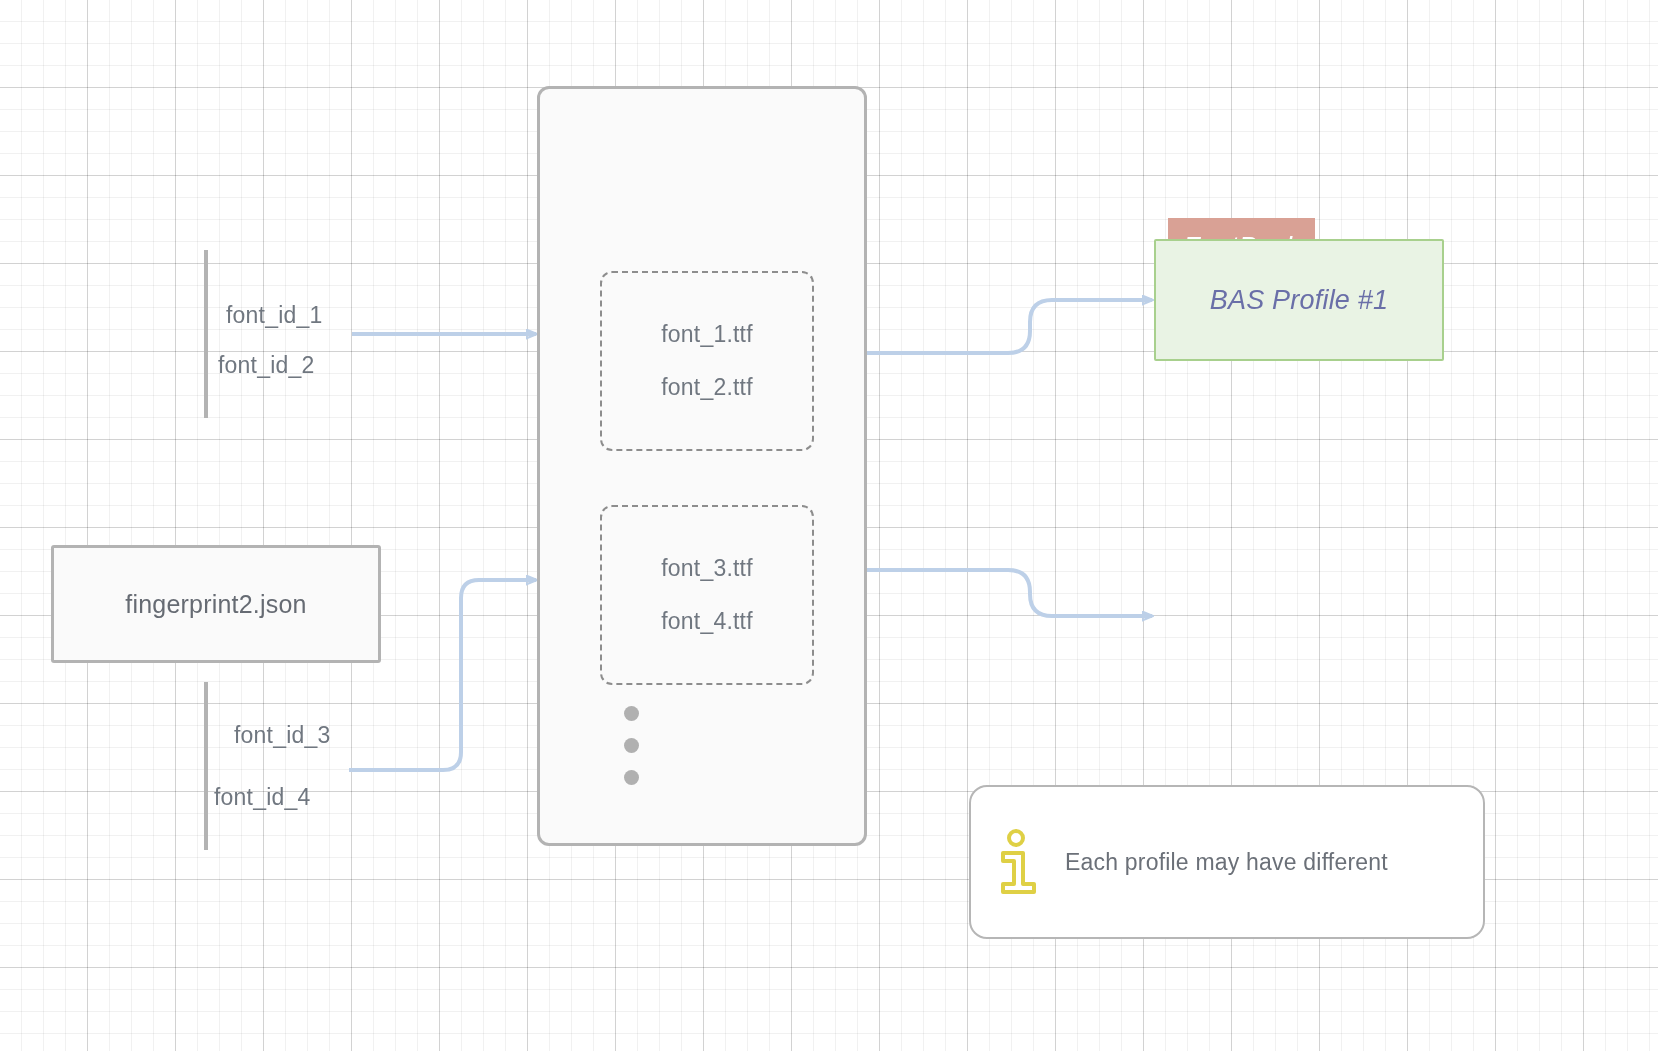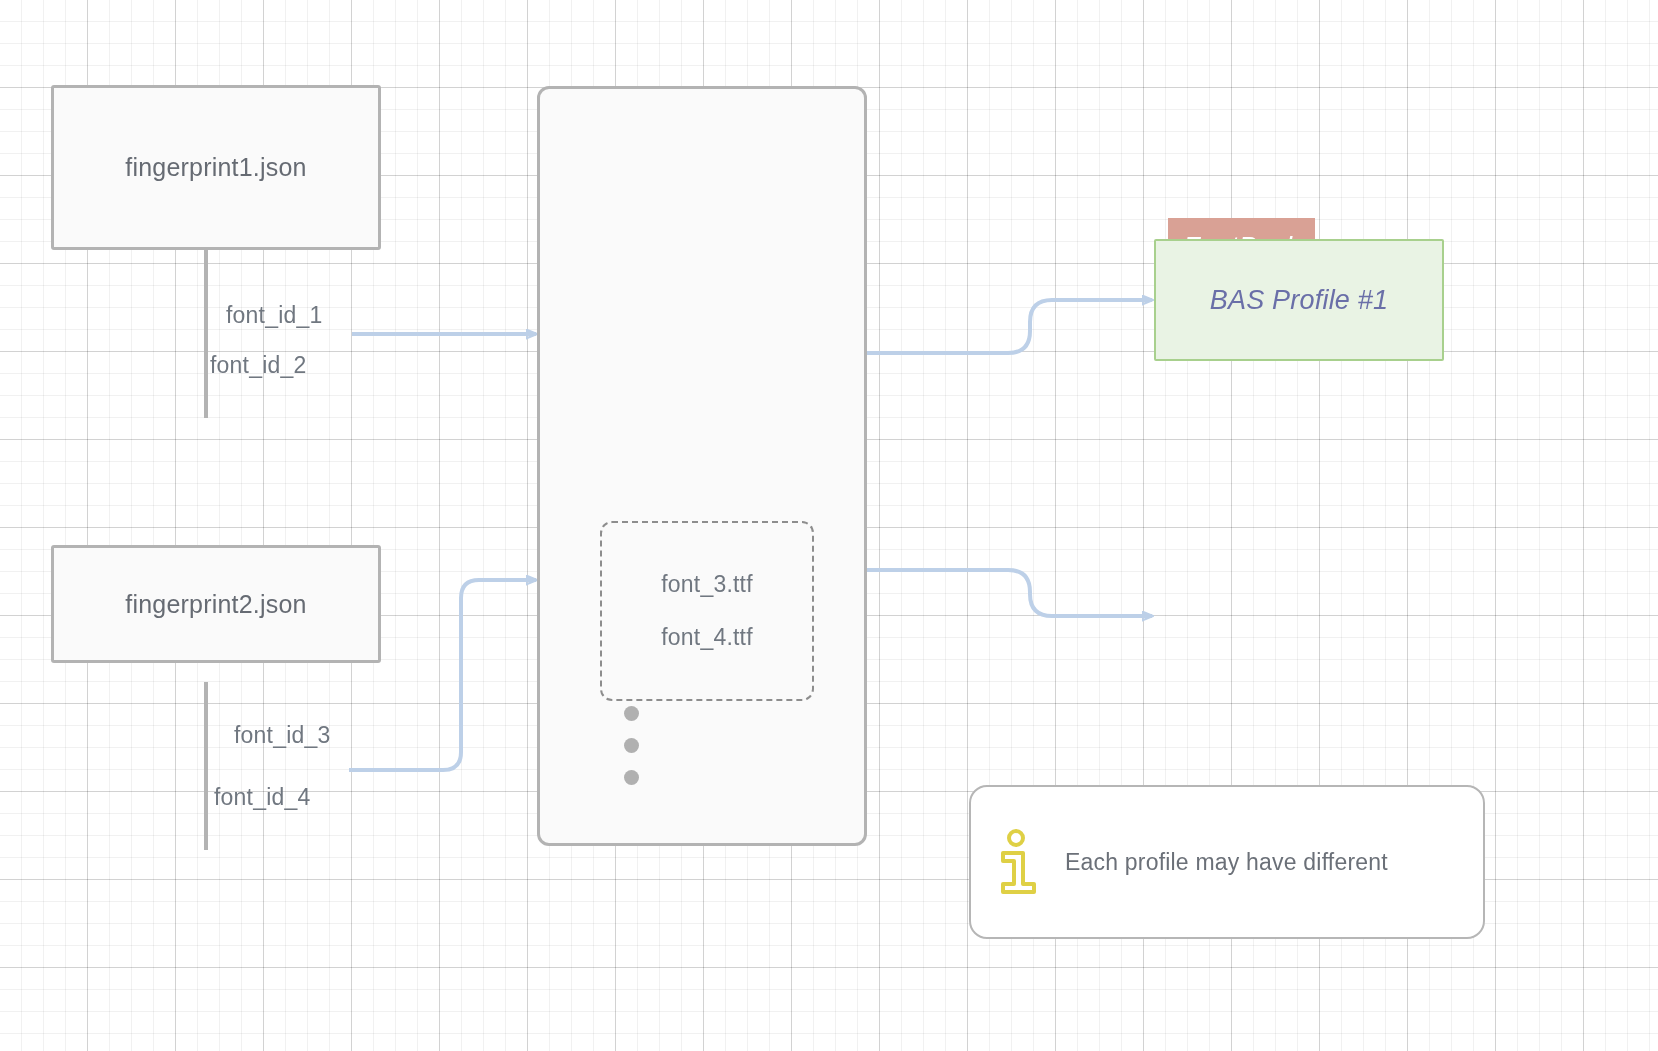--- a/index.html
+++ b/index.html
@@ -189,42 +189,43 @@
 
     <path d="M206,682 L206,850" fill="none" stroke="#b3b3b3" stroke-width="4"></path>
 
     <path d="M349,770 L443,770 Q461,770 461,752 L461,598 Q461,580 479,580 L536,580" fill="none" stroke="#bdd0e8" stroke-width="4" marker-end="url(#arrow)"></path>
 
     <path d="M866,353 L1008,353 Q1030,353 1030,331 L1030,322 Q1030,300 1052,300 L1152,300" fill="none" stroke="#bdd0e8" stroke-width="4" marker-end="url(#arrow)"></path>
 
     <path d="M866,570 L1008,570 Q1030,570 1030,592 L1030,594 Q1030,616 1052,616 L1152,616" fill="none" stroke="#bdd0e8" stroke-width="4" marker-end="url(#arrow)"></path>
   </svg>
 
-  <div class="node src-box" style="left:51px; top:85px; width:330px; height:165px;">
-    <span class="label">fingerprint1.json</span>
-  </div>
 
   <div class="node src-box" style="left:51px; top:517px; width:330px; height:118px;margin-top:28px;">
     <span class="label">fingerprint2.json</span>
   </div>
 
   <div class="edge-label" style="left:226px; top:302px;">font_id_1</div>
-  <div class="edge-label" style="left:210px; top:352px;">font_id_2</div>
+  <div class="edge-label" style="left:218px; top:352px;">font_id_2</div>
 
   <div class="edge-label" style="left:234px; top:722px;">font_id_3</div>
   <div class="edge-label" style="left:214px; top:784px;">font_id_4</div>
 
   <div class="node pack-box" style="left:537px; top:86px; width:330px; height:760px;">
 
     <div class="pack-title">
       <span>FontPack</span>
     </div>
 
-
-    <div class="dash-group" style="left:60px; top:432px; width:210px; height:176px;">
+    <div class="dash-group" style="left:60px; top:182px; width:210px; height:176px;">
+      <span class="font-item">font_1.ttf</span>
+      <span class="font-item">font_2.ttf</span>
+    </div>
+
+    <div class="dash-group" style="left:60px; top:416px; width:210px; height:176px;">
       <span class="font-item">font_3.ttf</span>
       <span class="font-item">font_4.ttf</span>
     </div>
   </div>
 
   <div class="ellipsis">
     <span class="dot"></span>
     <span class="dot"></span>
     <span class="dot"></span>
   </div>

